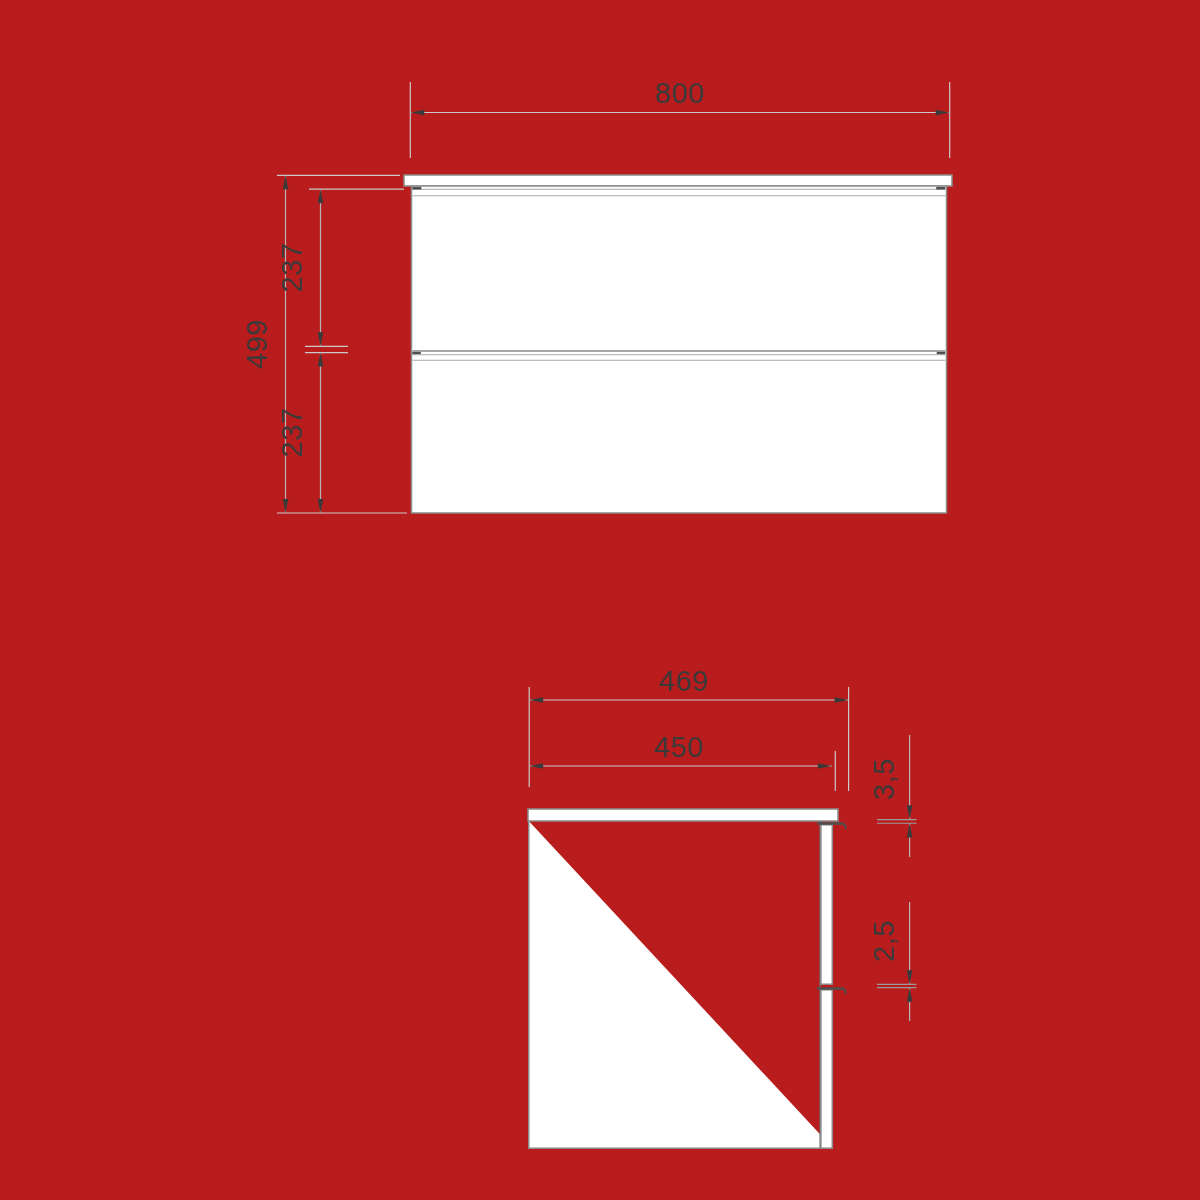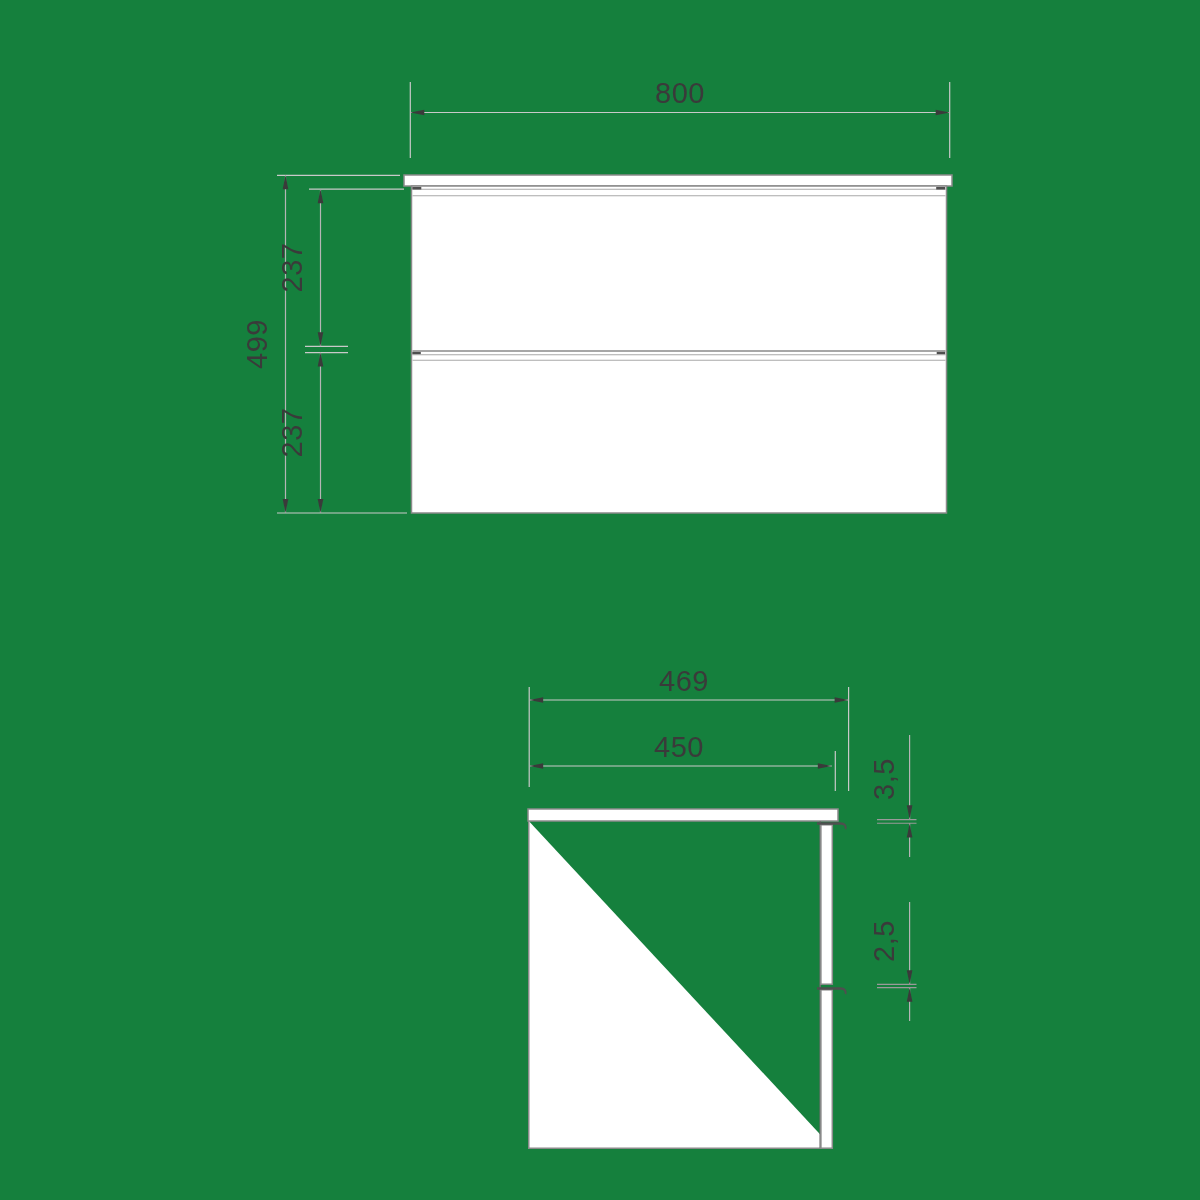--- a/index.html
+++ b/index.html
@@ -8,21 +8,21 @@
     background: #ffffff;
     width: 1200px;
     height: 1200px;
     overflow: hidden;
     font-family: "Liberation Sans", sans-serif;
   }
   .page {
     position: relative;
     width: 1200px;
     height: 1200px;
-    background: #15803d;
+    background: #b91c1c;
   }
   svg { display: block; }
   text {
     font-family: "Liberation Sans", sans-serif;
     font-size: 29px;
     font-weight: 500;
     fill: #3a3a3a;
     letter-spacing: 0.5px;
   }
   .outline   { stroke: #8a8a8a; stroke-width: 1.5; fill: #ffffff; }

